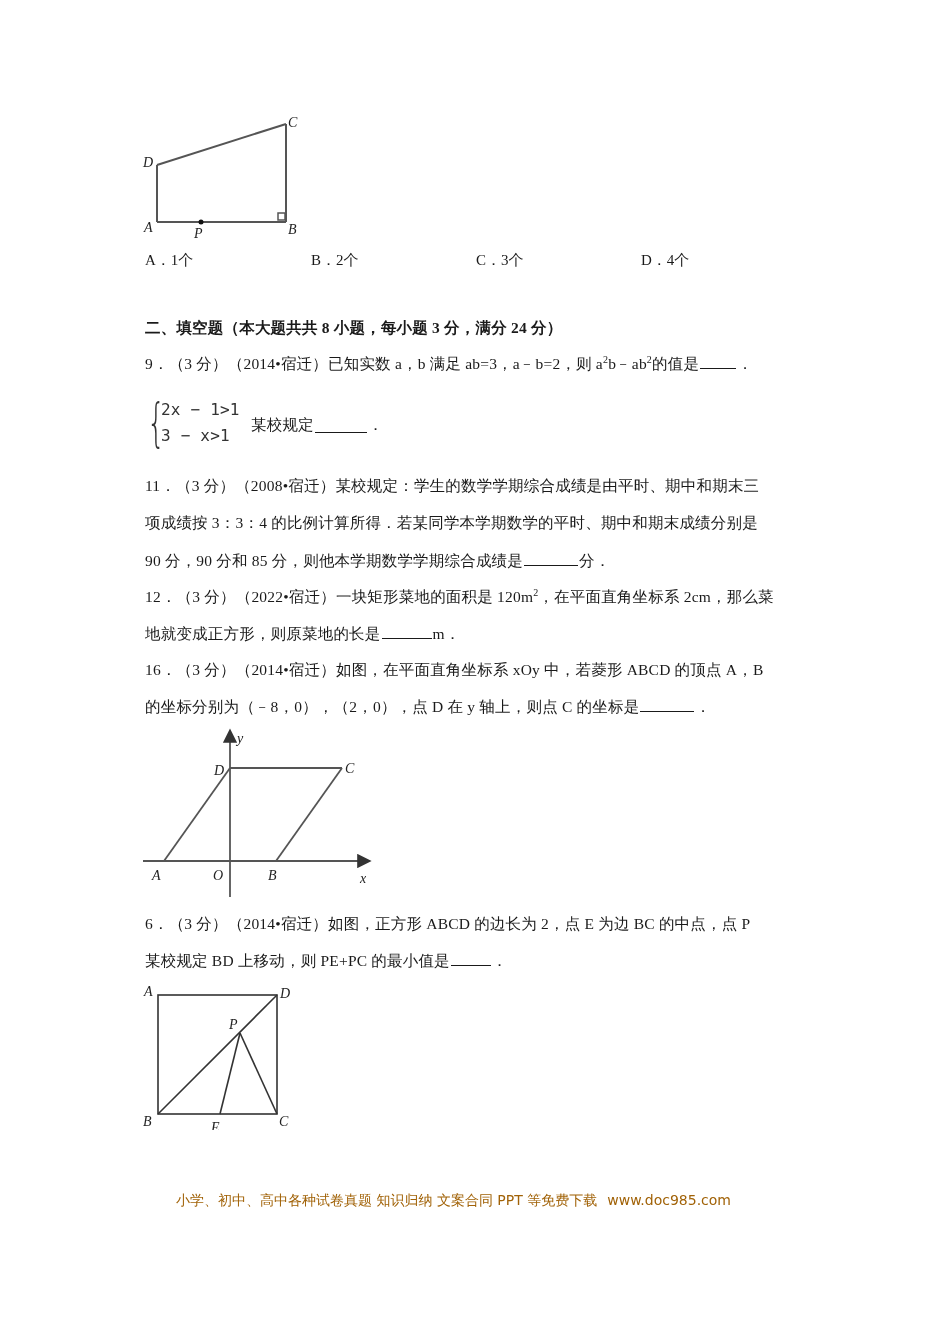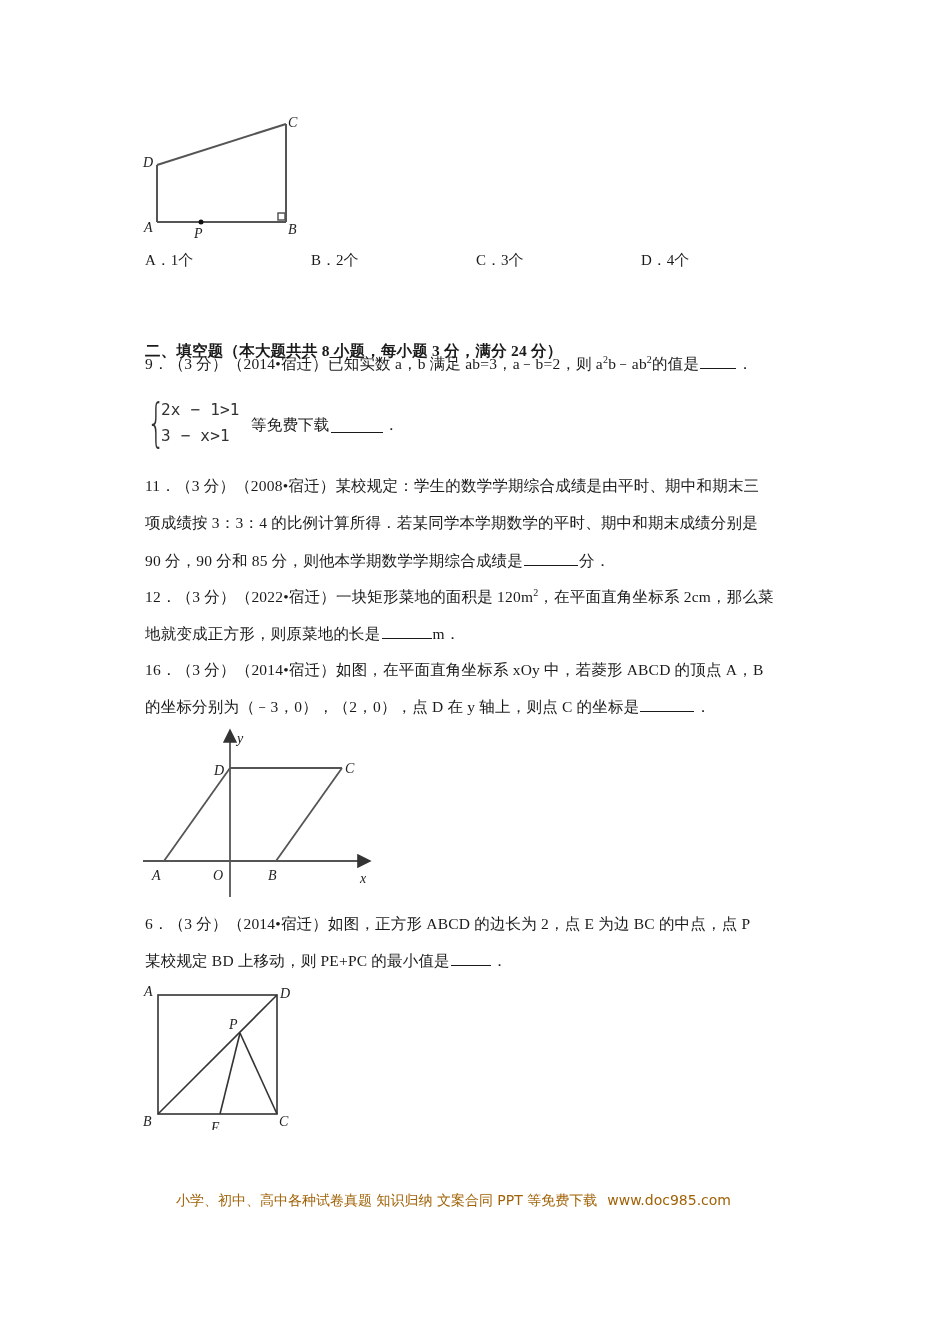--- a/index.html
+++ b/index.html
@@ -1,20 +1,20 @@
 <!DOCTYPE html>
 <html><head>
 <meta charset="utf-8">
 <style>
   html, body { margin: 0; padding: 0; background: #ffffff; }
   body { width: 950px; height: 1344px; position: relative; overflow: hidden;
          font-family: "Liberation Serif", "DejaVu Serif", serif; color: #1a1a1a; }
   .abs { position: absolute; }
   .line { position: absolute; left: 145px; font-size: 15.5px; white-space: nowrap; letter-spacing: 0.2px; }
-  .heading { font-weight: bold; margin-top: 23px; }
+  .heading { font-weight: bold; }
   .blank { display: inline-block; border-bottom: 1px solid #1a1a1a; height: 14px; vertical-align: baseline; margin: 0 1px; }
   sup { font-size: 10px; vertical-align: 6px; line-height: 0; }
   .opt { position: absolute; top: 251px; font-size: 15px; }
   .sys { display: inline-block; vertical-align: middle; position: relative; height: 50px; width: 100px; margin: 0 4px 0 2px; }
   .sys .brace { position: absolute; left: 0; top: -6px; font-size: 52px; font-family: "DejaVu Sans", sans-serif; font-weight: 100; line-height: 56px; color: #333; transform: scaleX(0.55); transform-origin: left; }
   .sys .row { position: absolute; left: 14px; font-family: "DejaVu Sans Mono", monospace; font-size: 16px; color: #333; text-align: right; }
   .footer { position: absolute; left: 176px; top: 1192px; font-family: "DejaVu Sans", "Liberation Sans", sans-serif; font-size: 14px; color: #a16207; white-space: nowrap; }
   .footer .url { margin-left: 10px; }
   svg text { font-family: "Liberation Serif", serif; font-style: italic; font-size: 14px; fill: #222; }
 </style>
@@ -55,41 +55,41 @@
 <div class="line" style="top:354px">
   <span>9．（3 分）（2014•宿迁）已知实数 a，b 满足 ab=3，a﹣b=2，则 a</span><sup>2</sup><span>b﹣ab</span><sup>2</sup><span>的值是</span><span class="blank" style="width:36px"></span><span>．</span>
 </div>
 
 <div class="line" style="top:400px; height:50px; display:flex; align-items:center;">
   <span class="sys">
     <span class="brace">{</span>
     <span class="row" style="top:0px">2x − 1&gt;1</span>
     <span class="row" style="top:26px">3 − x&gt;1</span>
   </span>
-  <span>等免费下载</span>
+  <span>某校规定</span>
     <span class="blank" style="width:52px"></span>
     <span>．</span>
 </div>
 
 <div class="line" style="top:476px">11．（3 分）（2008•宿迁）某校规定：学生的数学学期综合成绩是由平时、期中和期末三</div>
 <div class="line" style="top:513px">项成绩按 3：3：4 的比例计算所得．若某同学本学期数学的平时、期中和期末成绩分别是</div>
 <div class="line" style="top:551px">
   <span>90 分，90 分和 85 分，则他本学期数学学期综合成绩是</span><span class="blank" style="width:54px"></span><span>分．</span>
 </div>
 
 <div class="line" style="top:587px">
   <span>12．（3 分）（2022•宿迁）一块矩形菜地的面积是 120m</span><sup>2</sup><span>，在平面直角坐标系 2cm，那么菜</span>
 </div>
 <div class="line" style="top:624px">
   <span>地就变成正方形，则原菜地的长是</span><span class="blank" style="width:50px"></span><span>m．</span>
 </div>
 
 <div class="line" style="top:660px">16．（3 分）（2014•宿迁）如图，在平面直角坐标系 xOy 中，若菱形 ABCD 的顶点 A，B</div>
 <div class="line" style="top:697px">
-  <span>的坐标分别为（﹣3，0），（2，0），点 D 在 y 轴上，则点 C 的坐标是</span><span class="blank" style="width:54px"></span><span>．</span>
+  <span>的坐标分别为（﹣8，0），（2，0），点 D 在 y 轴上，则点 C 的坐标是</span><span class="blank" style="width:54px"></span><span>．</span>
 </div>
 
 <svg class="abs" style="left:140px;top:725px" width="245" height="175">
   <defs>
     <marker id="arr" markerWidth="8" markerHeight="8" refX="6" refY="4" orient="auto">
       <path d="M0,0 L8,4 L0,8 Z" fill="#333"></path>
     </marker>
   </defs>
   <g stroke="#555" stroke-width="1.8" fill="none">
     <line x1="3" y1="136" x2="228" y2="136" marker-end="url(#arr)"></line>

